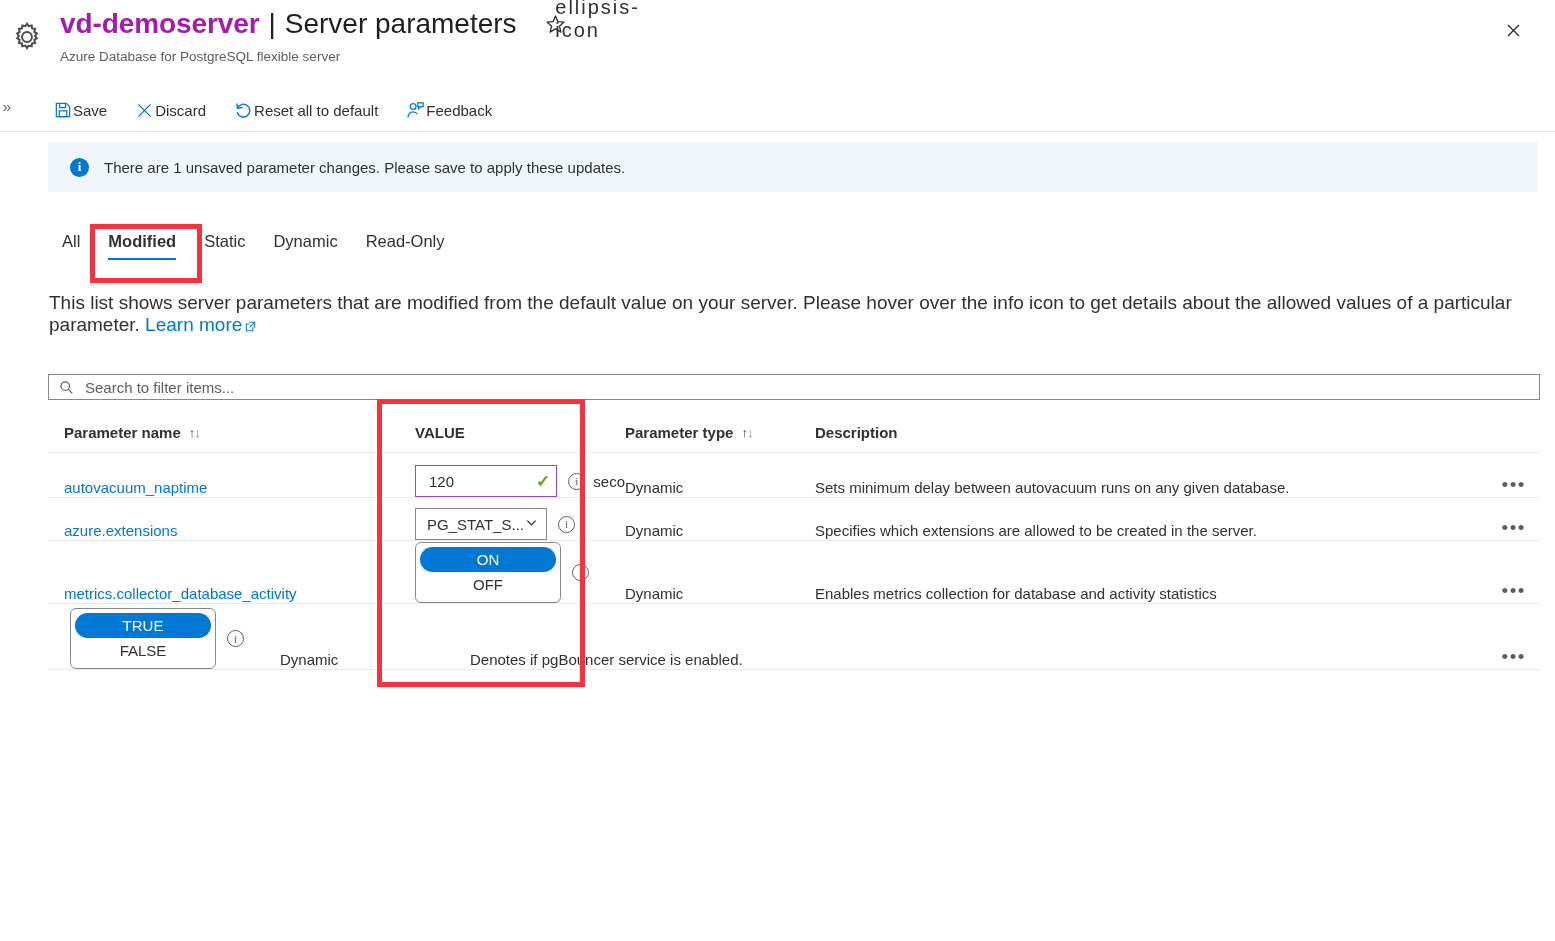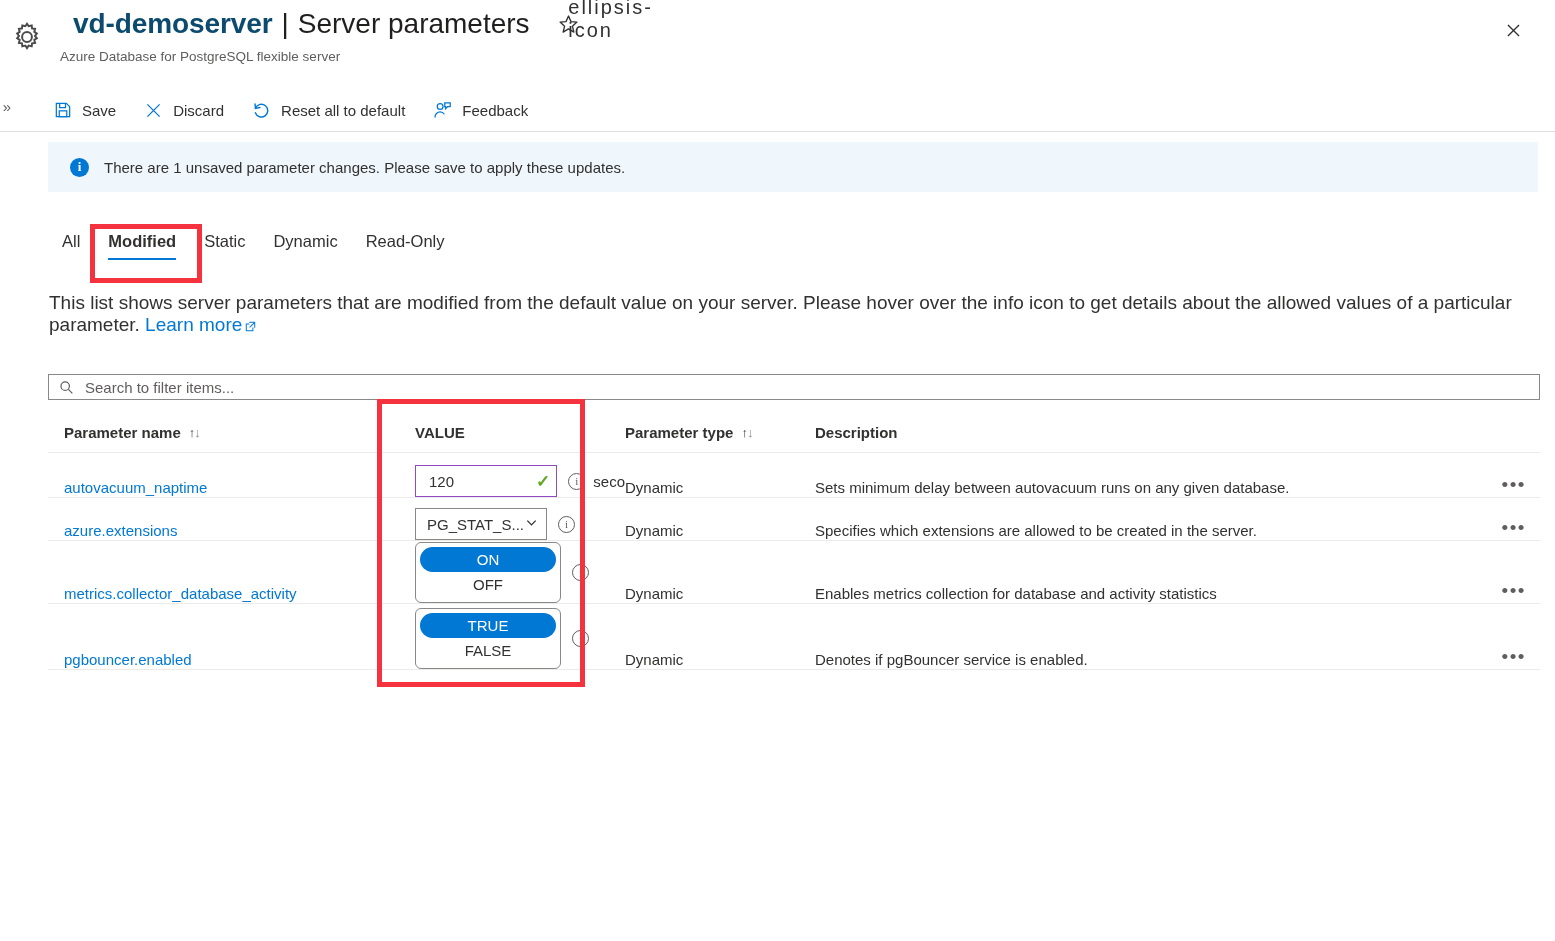--- a/index.html
+++ b/index.html
@@ -25,23 +25,22 @@
   }
 
   
   .hdr { position:absolute; left:0; top:0; width:1555px; height:84px; }
   .gear-icon {
     position:absolute; left:8px; top:18px; width:38px; height:38px;
     color:#4a4a4a;
   }
   .title-row { position:absolute; left:60px; top:8px; display:flex; align-items:center; }
   .title-main {
-    font-size:28px; font-weight:700; color:#0c4a6e; letter-spacing:-0.1px;
+    font-size:28px; font-weight:700; color:#a21caf; letter-spacing:-0.1px;
     white-space:nowrap;
-    margin-left:13px;
   }
   .title-sep { font-size:28px; font-weight:400; color:#201f1e; margin:0 9px; }
   .title-sub-page { font-size:28px; font-weight:400; color:#201f1e; white-space:nowrap; }
   .star-btn {
     margin-left:26px; width:26px; height:26px; color:#323130;
     display:flex; align-items:center; justify-content:center; cursor:pointer;
   }
   .ellipsis-btn {
     margin-left:16px; width:26px; height:26px; color:#323130; font-size:20px;
     display:flex; align-items:center; justify-content:center; cursor:pointer;
@@ -56,21 +55,21 @@
     display:flex; align-items:center; justify-content:center; cursor:pointer;
     color:#323130;
   }
 
   
   .cmdbar {
     position:absolute; left:48px; top:89px; width:1490px; height:42px;
     display:flex; align-items:center; gap:0px;
   }
   .cmd {
-    display:flex; align-items:center; gap:9px; height:34px;
+    display:flex; align-items:center; height:34px;
     padding:0 13px 0 4px; margin-right:10px;
     font-size:15px; color:#323130; cursor:pointer; white-space:nowrap;
   }
   .cmd .ico { width:21px; height:21px; display:flex; align-items:center; justify-content:center; color:#0078d4; }
   .cmdbar-divider {
     position:absolute; left:0; top:131px; width:1555px; height:1px; background:#e1dfdd;
   }
 
   
   .infobar {
@@ -403,23 +402,20 @@
       </div>
       <div class="col-desc">
         <span class="pdesc">Enables metrics collection for database and activity statistics</span>
       </div>
       <div class="col-menu">
         <div class="menu-dots">•••</div>
       </div>
     </div>
 
     <div class="trow r4">
-      <div class="col-name">
-        <span class="pname">pgbouncer.enabled</span>
-      </div>
       <div class="col-value vcell">
         <div class="pill-group">
           <div class="pill on">TRUE</div>
           <div class="pill off">FALSE</div>
         </div>
         <span class="info-circle">i</span>
       </div>
       <div class="col-type">
         <span class="ptype">Dynamic</span>
       </div>

